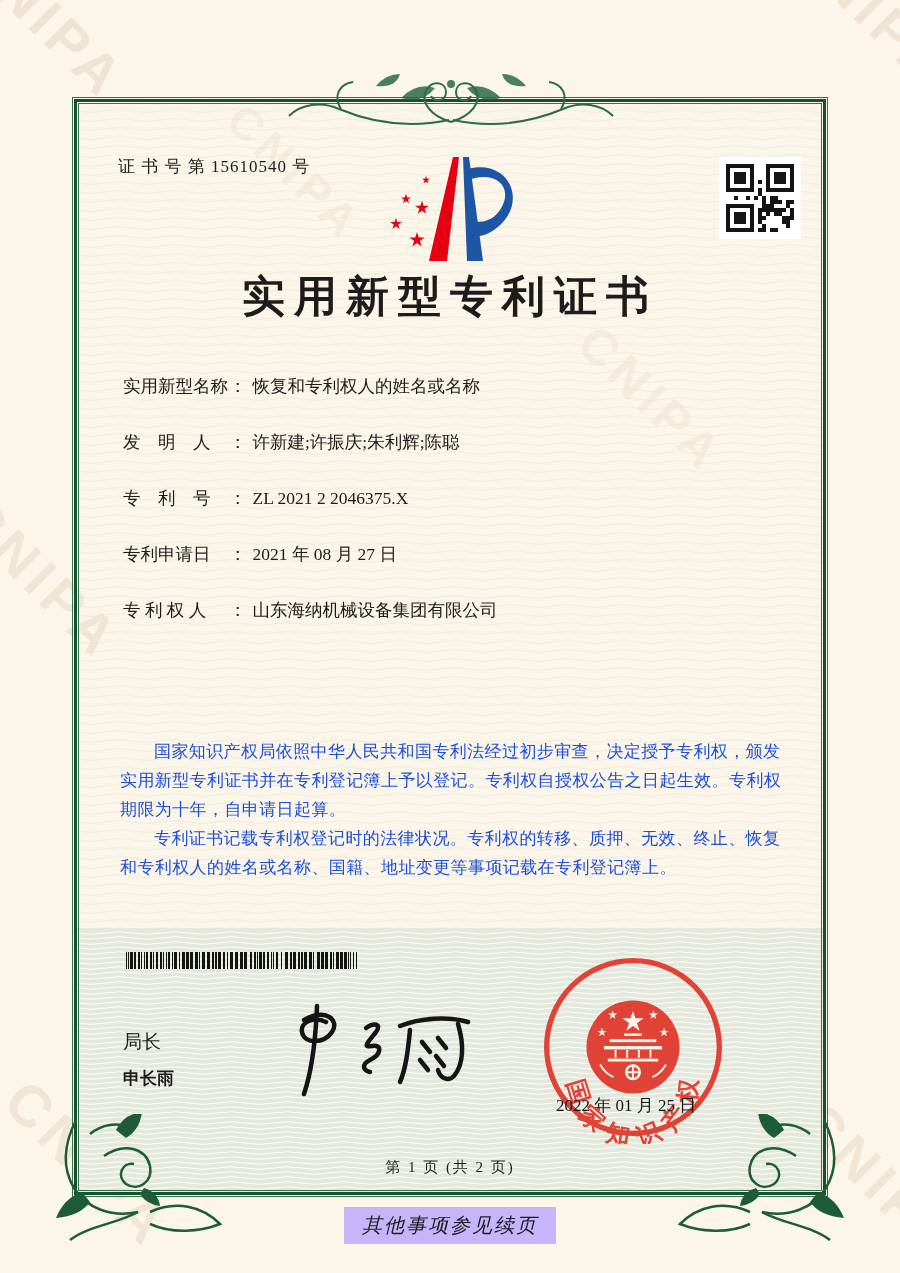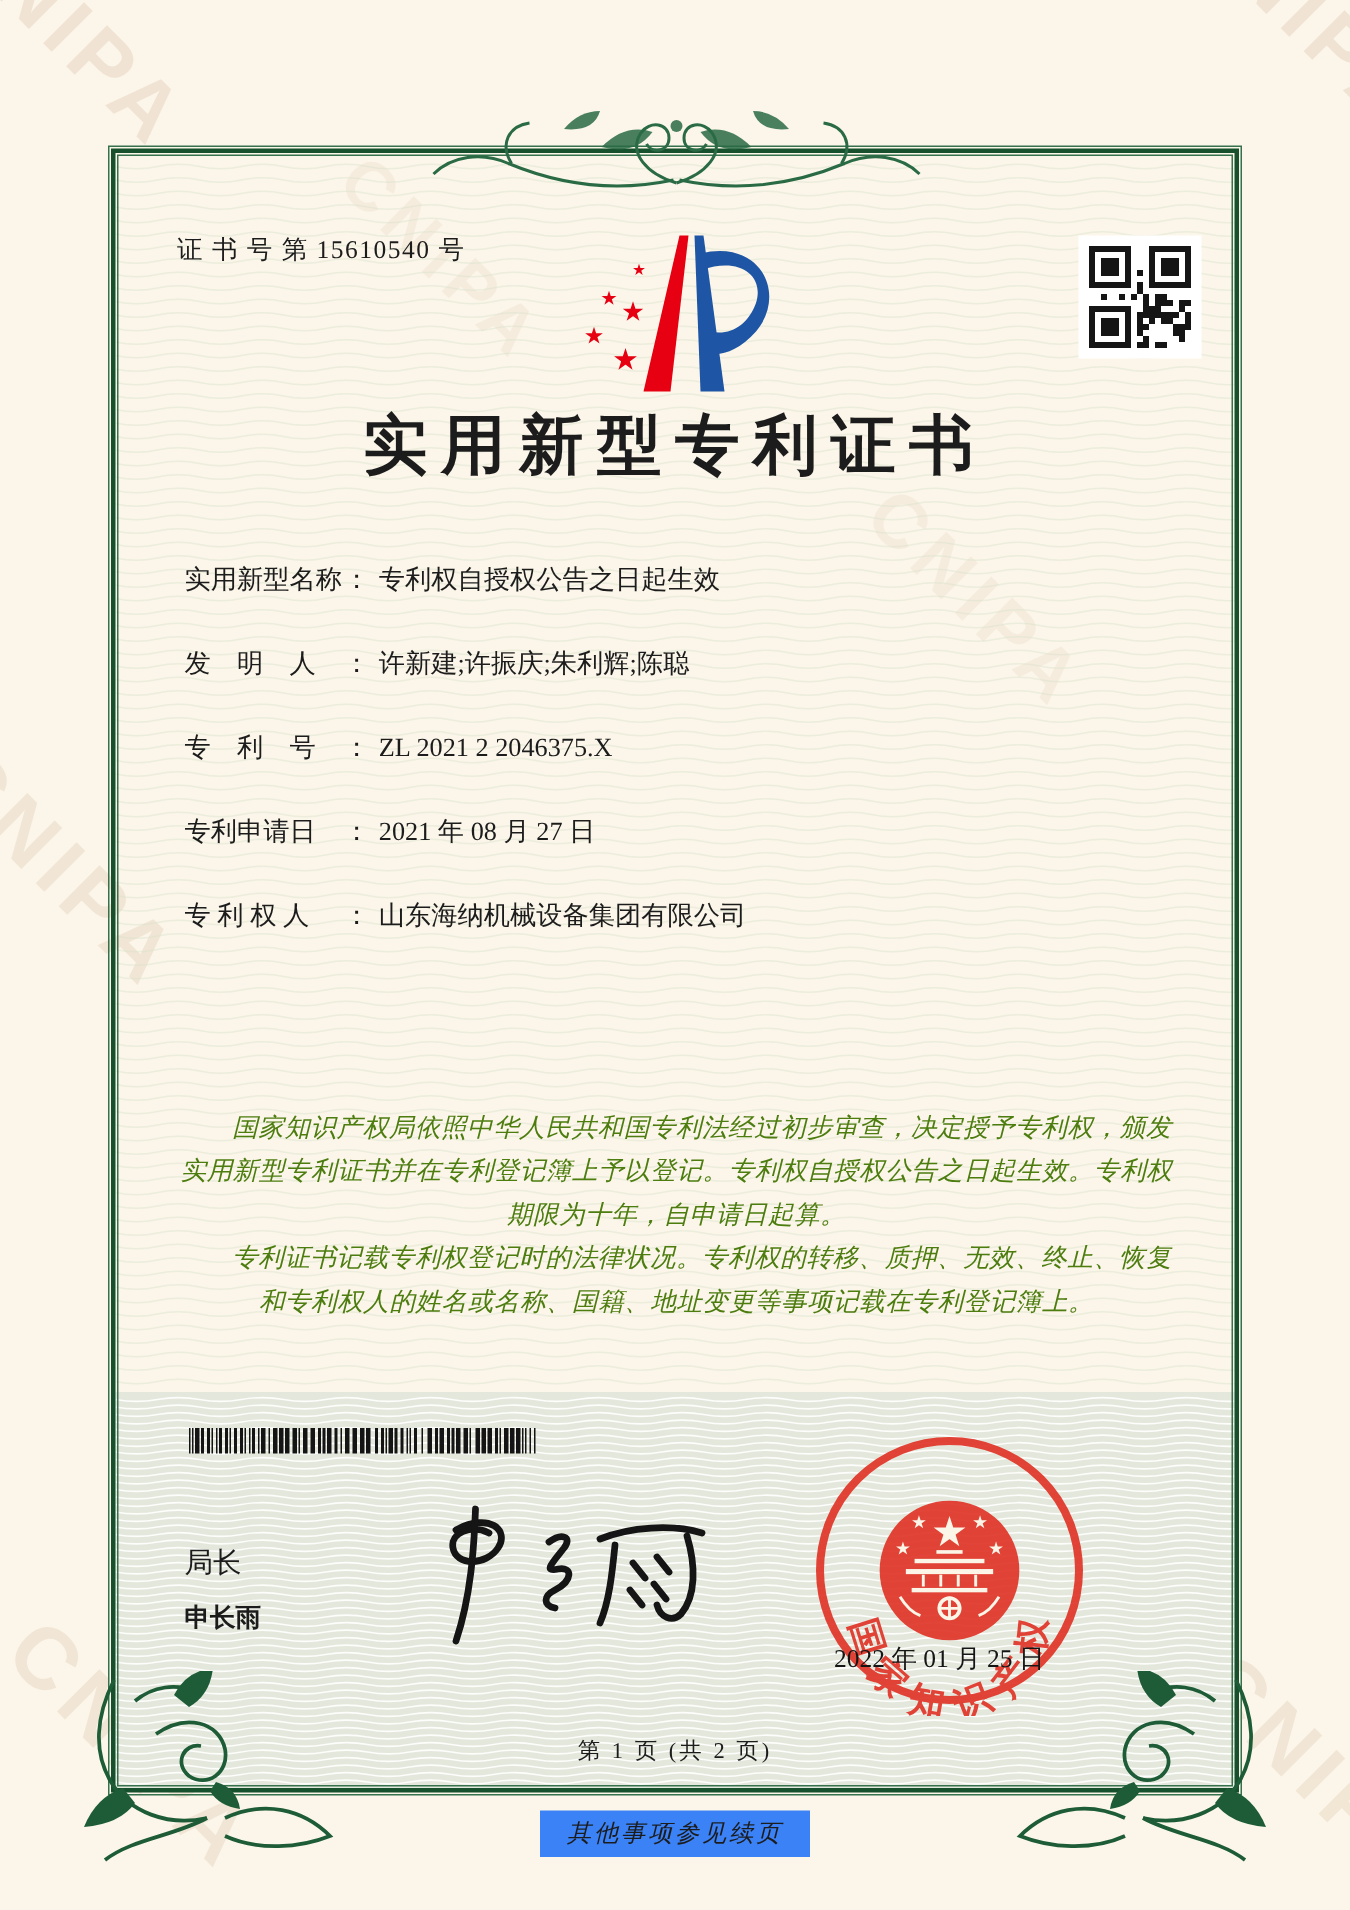--- a/index.html
+++ b/index.html
@@ -20,32 +20,32 @@
   
   #cert-no{left:118px;top:155px;font-size:17px;letter-spacing:1px;}
   #title{left:72px;top:268px;width:756px;text-align:center;font-size:43px;font-weight:bold;
          letter-spacing:9px;}
   .row{position:absolute;left:123px;font-size:17.5px;white-space:nowrap;}
   .lbl{display:inline-block;min-width:106px;white-space:pre;}
   .val{margin-left:6px;}
   .colon{margin-left:0;}
   #grant-no{position:absolute;left:460px;top:0;}
   #paras{left:120px;top:737px;width:662px;font-size:17px;line-height:29px;
-         font-style:italic;letter-spacing:0.4px;color:#4d7c0f;text-align:center;}
+         letter-spacing:0.4px;color:#1d4ed8;}
   #paras p{margin:0;text-indent:2em;}
   #barcode{left:126px;top:952px;width:233px;height:17px;}
   #director-title{left:123px;top:1029px;font-family:"Liberation Sans","DejaVu Sans",sans-serif;
                   font-size:19px;font-weight:400;}
   #director-name{left:123px;top:1067px;font-family:"Liberation Sans","DejaVu Sans",sans-serif;
                  font-size:17px;font-weight:600;}
   #seal{left:536px;top:950px;opacity:.93;}
   #seal-date{left:556px;top:1094px;font-size:17px;z-index:6;color:#151515;}
   #page-num{left:72px;top:1158px;width:756px;text-align:center;font-size:15px;letter-spacing:2px;}
-  #footer-note{left:50%;top:1207px;transform:translateX(-50%);background:#3b82f6;
-               padding:5px 18px;font-size:16px;font-style:italic;letter-spacing:2px;text-align:center;}
+  #footer-note{left:50%;top:1207px;transform:translateX(-50%);background:#c4b5fd;
+               padding:5px 18px;font-size:20px;font-style:italic;letter-spacing:2px;text-align:center;}
   #qr-wrap{left:719px;top:157px;width:82px;height:82px;background:#ffffff;}
   #qr-wrap svg{margin:7px;display:block;}
 </style>
 </head>
 <body>
 
 <div id="page">
 
   <div class="wm" style="left:-55px;top:-15px;font-size:56px;opacity:.55">CNIPA</div>
   <div class="wm" style="left:770px;top:-25px;font-size:56px;opacity:.55">CNIPA</div>
@@ -369,21 +369,21 @@
         <rect x="32" y="64" width="4" height="4" fill="#151515"></rect>
         <rect x="36" y="64" width="4" height="4" fill="#151515"></rect>
         <rect x="44" y="64" width="4" height="4" fill="#151515"></rect>
         <rect x="48" y="64" width="4" height="4" fill="#151515"></rect>
       </svg>
   </div>
 
   <div class="abs" id="title">实用新型专利证书</div>
 
   <div class="row" style="top:374px">
-    <span class="lbl">实用新型名称</span><span class="colon">：</span><span class="val">专利权自授权公告之日起生效</span>
+    <span class="lbl">实用新型名称</span><span class="colon">：</span><span class="val">恢复和专利权人的姓名或名称</span>
   </div>
   <div class="row" style="top:430px">
     <span class="lbl">发　明　人</span><span class="colon">：</span><span class="val">许新建;许振庆;朱利辉;陈聪</span>
   </div>
   <div class="row" style="top:486px">
     <span class="lbl">专　利　号</span><span class="colon">：</span><span class="val">ZL 2021 2 2046375.X</span>
   </div>
   <div class="row" style="top:542px">
     <span class="lbl">专利申请日</span><span class="colon">：</span><span class="val">2021 年 08 月 27 日</span>
   </div>

